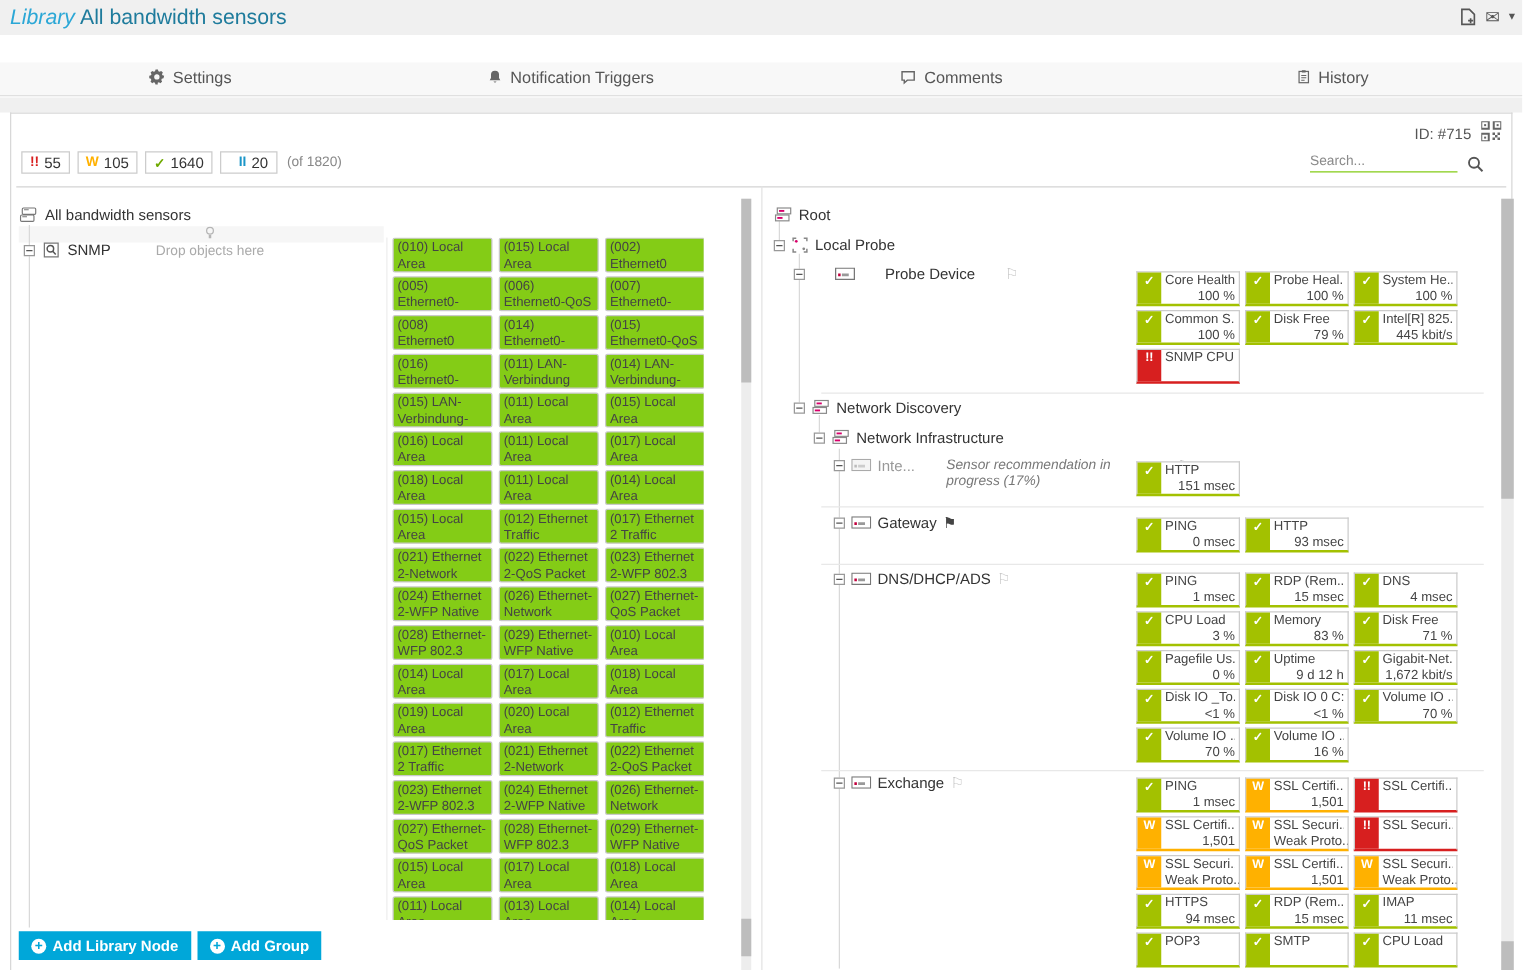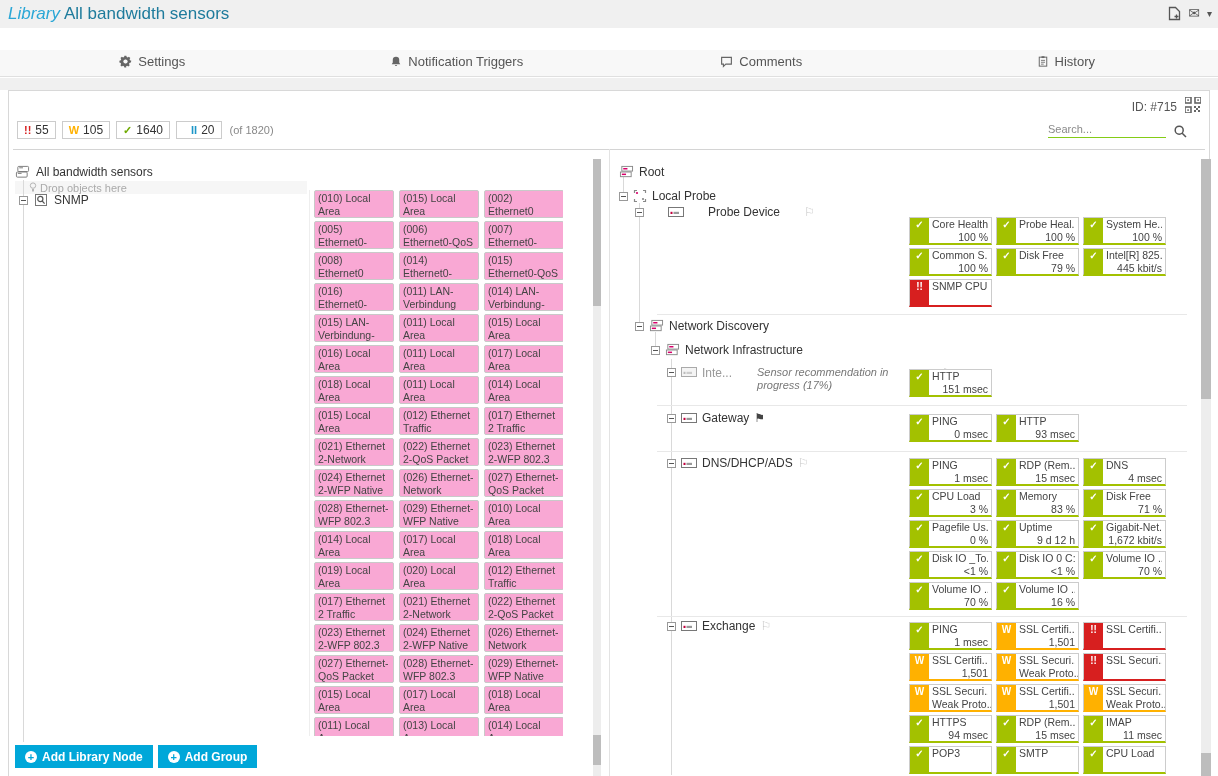--- a/index.html
+++ b/index.html
@@ -38,29 +38,29 @@
   .badge .g { font-weight:bold; font-size:11px; }
   .g.down { color:var(--down); }
   .g.warning { color:var(--warning); }
   .g.up { color:#6faa00; }
   .g.paused { color:var(--paused); letter-spacing:0;padding-left:8px; }
   .badge-total { font-size:11px; color:#888; margin-left:2px; }
   .cardhr { position:absolute; left:4px; right:4px; top:58px; height:1px; background:#d4d4d4; }
 
   
   .lt-row { position:absolute; display:flex; align-items:center; gap:6px; font-size:12px; color:#333; }
-  .drop-hint { position:absolute; left:6px; top:90px; width:292px; height:13px; background:#f6f6f6; display:flex; align-items:center; gap:3px; font-size:11px; color:#aaa; padding-left:14px; }
+  .drop-hint { position:absolute; left:6px; top:90px; width:292px; height:13px; background:#f6f6f6; display:flex; align-items:center; gap:3px; font-size:11px; color:#aaa; padding-left:14px;flex-direction:column; }
   .lt-vline { position:absolute; left:14px; top:89px; width:1px; height:562px; background:#d9d9d9; }
 
   .exp { width:9px; height:9px; border:1px solid #999; background:#fff; position:relative; flex:none; cursor:pointer; }
   .exp::after { content:""; position:absolute; left:1px; right:1px; top:3px; height:1px; background:#555; }
 
   
   .tilegrid { position:absolute; left:300px; top:99px; width:254px; height:546px; overflow:hidden; display:grid; grid-template-columns:repeat(3,80px); grid-auto-rows:28px; gap:3px 5px; border-left:1px solid #eee; padding-left:4px; }
-  .tile { border:1px solid #c9c9c9; border-radius:2px; background:#f9a8d4; font-size:10.5px; line-height:12.5px; color:#444; padding:1px 3px; overflow:hidden; cursor:pointer; }
+  .tile { border:1px solid #c9c9c9; border-radius:2px; background:#84cc16; font-size:10.5px; line-height:12.5px; color:#444; padding:1px 3px; overflow:hidden; cursor:pointer; }
 
   
   .sb { position:absolute; background:#ededed; }
   .sb .thumb { position:absolute; left:0; right:0; background:#bdbdbd; }
   .divider { position:absolute; left:600px; top:58px; bottom:0; width:1px; background:#e3e3e3; }
 
   
   .btnrow { position:absolute; left:6px; top:654px; display:flex; gap:5px; }
   .btn { height:23px; background:#00a7d9; color:#fff; font-weight:bold; font-size:12px; display:flex; align-items:center; gap:5px; padding:0 10px; border:none; cursor:pointer; font-family:"Liberation Sans",sans-serif; }
   .plus { width:12px; height:12px; border-radius:50%; background:#fff; color:#00a7d9; font-weight:bold; font-size:11px; line-height:12px; text-align:center; flex:none; }
@@ -321,21 +321,21 @@
         <span>
           <svg width="14" height="14" viewBox="0 0 14 14">
               <path d="M1.5 4V1.5H4M10 1.5h2.5V4M12.5 10v2.5H10M4 12.5H1.5V10" fill="none" stroke="#888" stroke-width="1.2"></path>
               <circle cx="4" cy="4" r="1.1" fill="#d8006b"></circle>
               <circle cx="10" cy="10" r="1.1" fill="#888"></circle>
             </svg>
         </span>
         <span>Local Probe</span>
       </div>
 
-      <div class="rp-row" style="left:22px; top:44px;gap:24px;">
+      <div class="rp-row" style="left:22px; top:51px;gap:24px;">
         <span class="exp"></span>
         <span>
           <svg width="16" height="10" viewBox="0 0 16 10">
               <rect x="0.5" y="0.5" width="15" height="9" fill="#fff" stroke="#777"></rect>
               <rect x="2.5" y="4.8" width="2" height="2.2" fill="#c2003d"></rect>
               <rect x="5.5" y="4.8" width="5.5" height="2.2" fill="#999"></rect>
             </svg>
         </span>
         <span>Probe Device</span>
         <span class="flag-outline">⚐</span>

